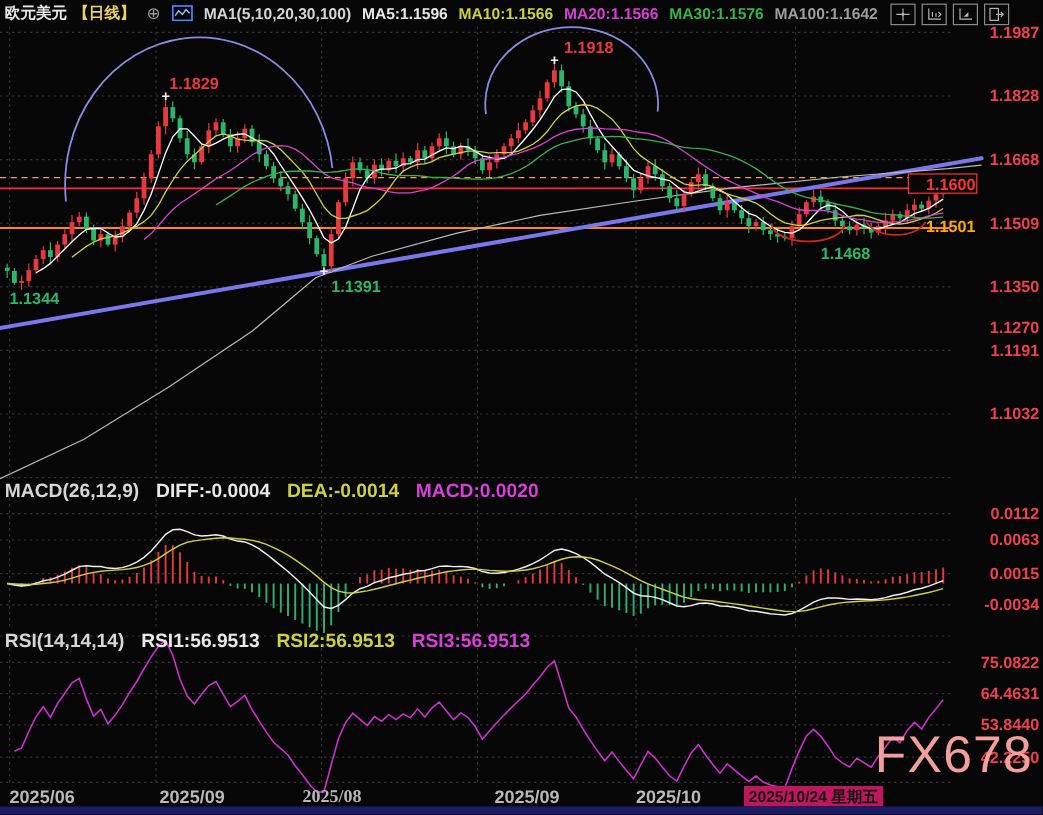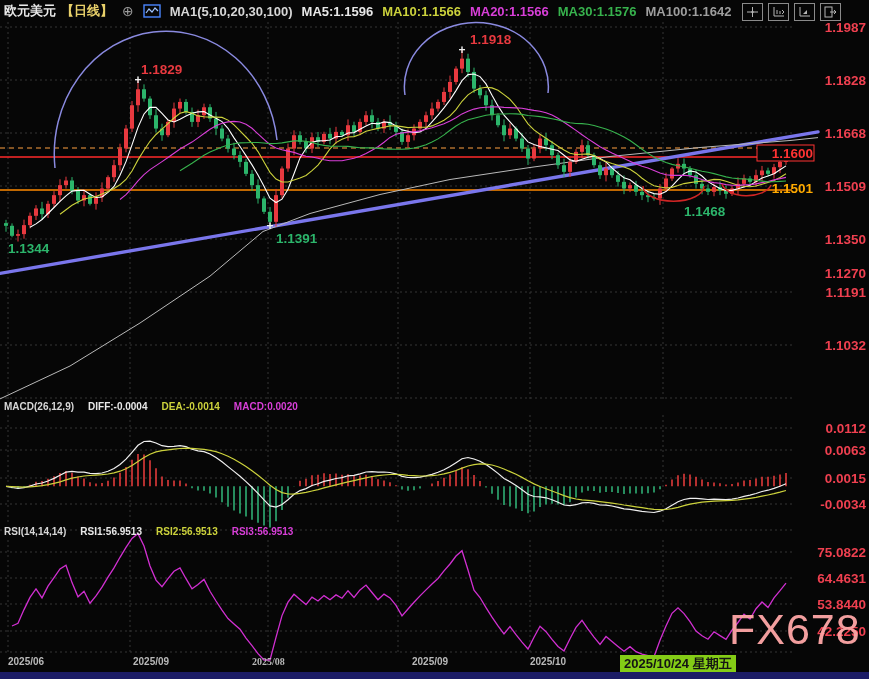--- a/index.html
+++ b/index.html
@@ -6,25 +6,25 @@
   #app{position:relative;width:869px;height:679px;background:#060606;overflow:hidden;
        font-family:"Liberation Sans","DejaVu Sans",sans-serif;}
   #chart-svg{position:absolute;left:0;top:0;}
   .hdr{position:absolute;left:0;top:0;width:100%;height:22px;display:flex;align-items:center;
        gap:9px;padding-left:4px;font-size:13px;font-weight:700;white-space:nowrap;}
   .c-white{color:#e8e8e8}.c-period{color:#e8d06a}.c-dim{color:#d6d6d6}
   .c-yellow{color:#ccd23c}.c-magenta{color:#d83fd8}.c-green{color:#37b24d}.c-gray{color:#9e9e9e}
   .circ{color:#9a9a9a;font-weight:400;font-size:14px}
   .toolbar{position:absolute;right:28px;top:3px;display:flex;gap:5px;}
   .tool{width:19px;height:16px;border:1px solid #8a8a8a;display:flex;align-items:center;justify-content:center;}
-  .indrow{position:absolute;left:4px;display:flex;gap:14px;font-size:10px;font-weight:700;white-space:nowrap;justify-content:flex-end;}
+  .indrow{position:absolute;left:4px;display:flex;gap:14px;font-size:16px;font-weight:700;white-space:nowrap;justify-content:flex-end;}
   #macd-row{top:401px}#rsi-row{top:526px}
-  .xlab{position:absolute;top:656px;font-size:10px;font-weight:700;color:#b9b9b9;}
+  .xlab{position:absolute;top:656px;font-size:15px;font-weight:700;color:#b9b9b9;}
   .xlab-hot{position:absolute;top:655px;font-size:13px;font-weight:700;color:#141414;
-            background:#84cc16;padding:0 4px;line-height:17px;}
+            background:#be185d;padding:0 4px;line-height:17px;}
   #scrollbar{position:absolute;left:0;bottom:0;width:100%;height:7px;background:#1c1c66;}
   #watermark{position:absolute;left:729px;top:605px;font-size:43px;font-weight:400;color:#fca5a5;
              letter-spacing:1px;opacity:.96;}
 </style>
 </head>
 <body>
 
 <div id="app">
   <svg id="chart-svg" width="869" height="679">
       <line x1="0" y1="27" x2="792" y2="27" stroke="#343434" stroke-dasharray="2 3"></line>

